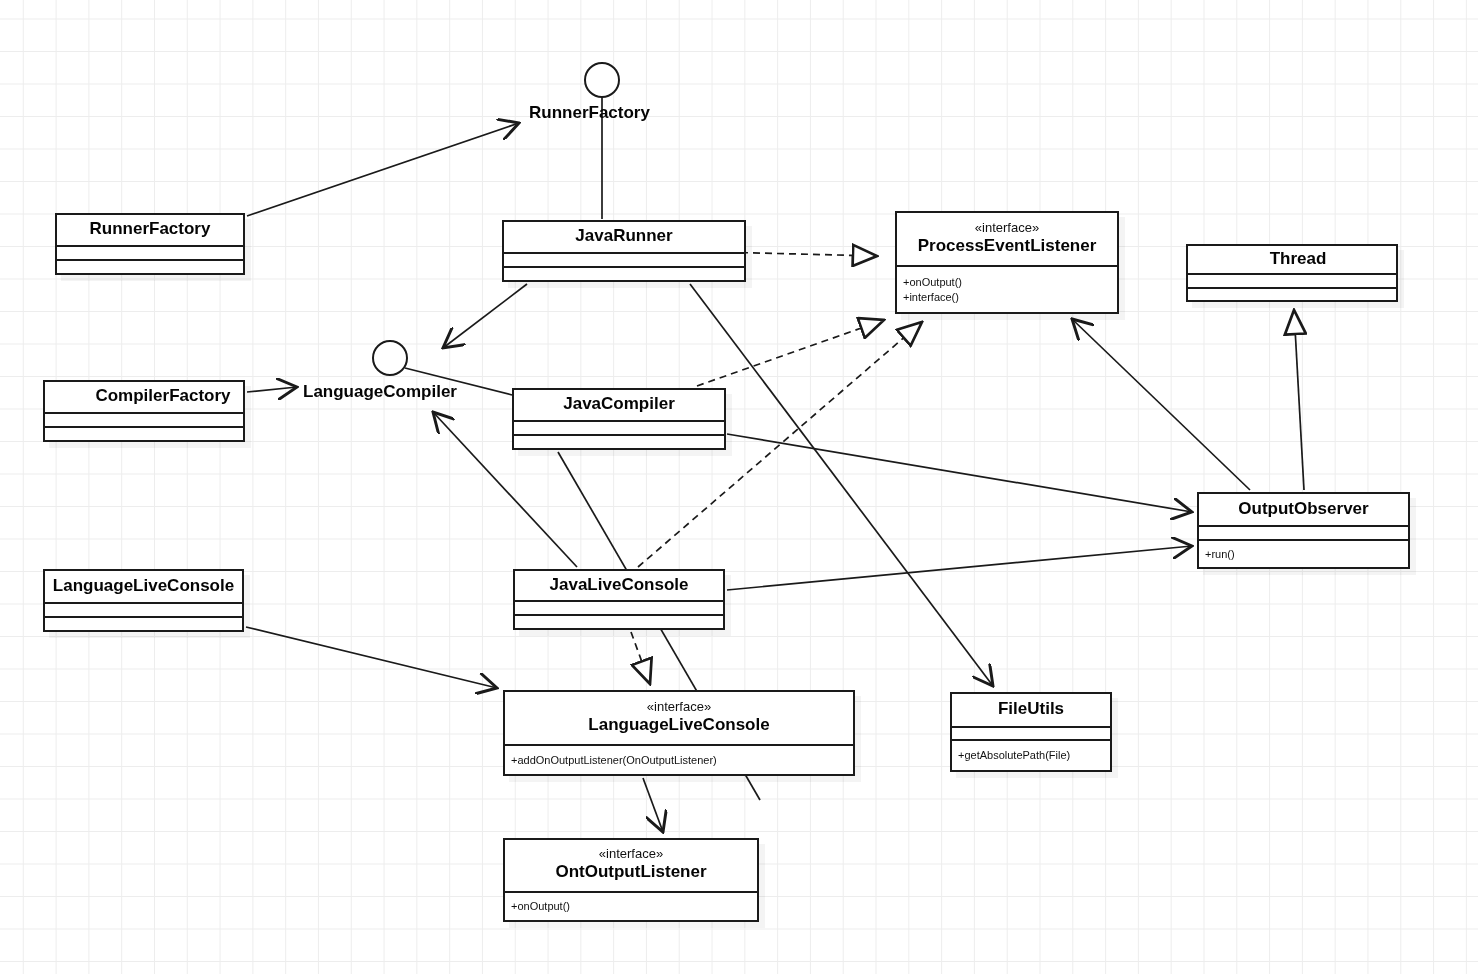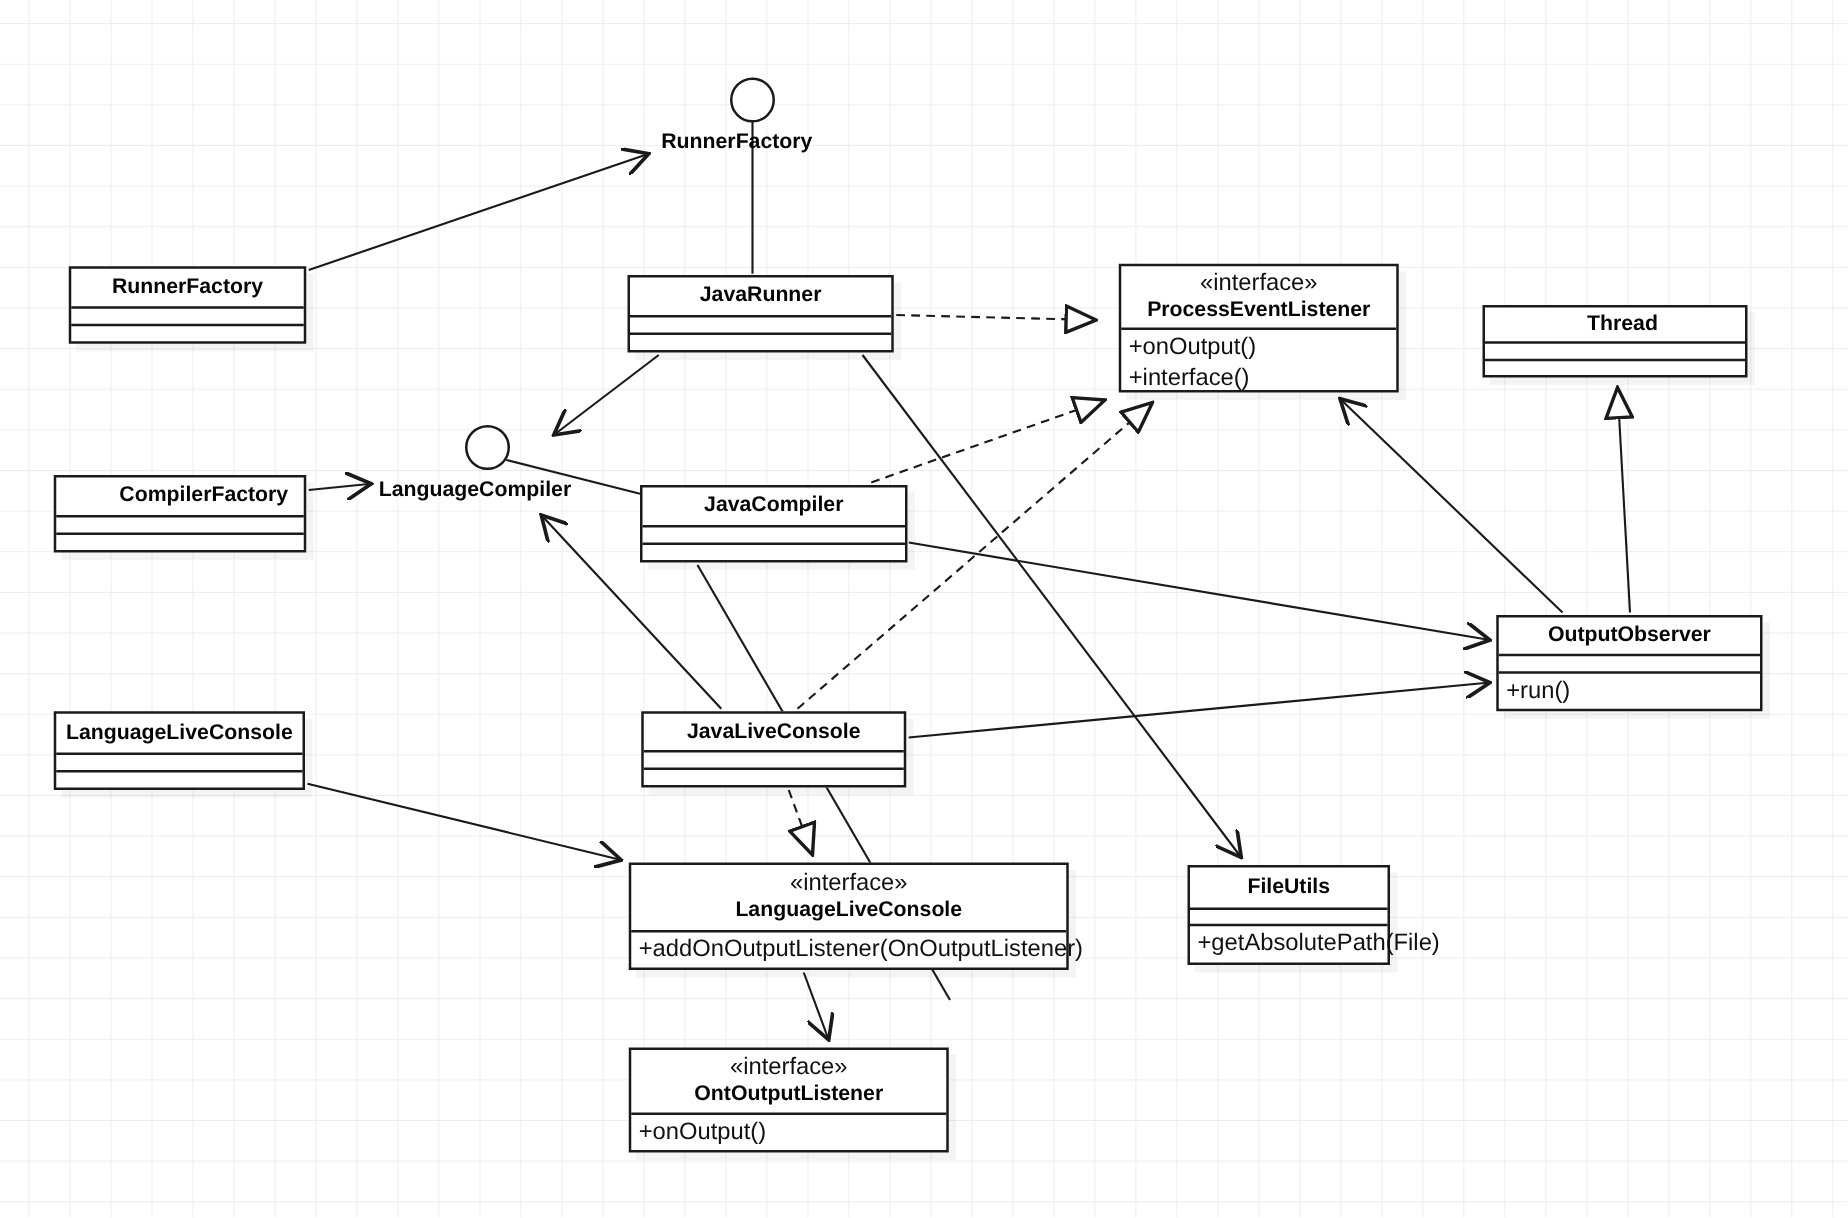--- a/index.html
+++ b/index.html
@@ -43,36 +43,36 @@
     flex-direction: column;
     justify-content: center;
   }
   .cmp.head {
     align-items: center;
     padding: 3px 6px 4px;
   }
   .cmp.sep { border-top: 2px solid #1a1a1a; }
   .cmp.body { padding: 2px 6px; }
   .stereo {
-    font-size: 19px;
+    font-size: 13px;
     color: #111;
     line-height: 1.15;
     text-align: center;
     font-weight: normal;
   }
   .cname {
     font-size: 17px;
     font-weight: bold;
     color: #050505;
     line-height: 1.2;
     text-align: right;
     white-space: nowrap;
   }
   .member {
-    font-size: 19px;
+    font-size: 11px;
     color: #111;
     line-height: 1.28;
     white-space: nowrap;
   }
   .empty-cmp { height: 14px; }
   .lollipop-label {
     position: absolute;
     font-size: 17px;
     font-weight: bold;
     color: #050505;
@@ -143,21 +143,21 @@
   <div class="lollipop-label" style="left:303px; top:382px;">LanguageCompiler</div>
 
   <div class="uml-box" style="left:55px; top:213px; width:190px; height:62px;">
     <div class="cmp head" style="flex:1 1 auto;">
       <div class="cname">RunnerFactory</div>
     </div>
     <div class="cmp sep empty-cmp"></div>
     <div class="cmp sep empty-cmp"></div>
   </div>
 
-  <div class="uml-box" style="left:502px; top:220px; width:213px; height:62px;">
+  <div class="uml-box" style="left:502px; top:220px; width:244px; height:62px;">
     <div class="cmp head" style="flex:1 1 auto;">
       <div class="cname">JavaRunner</div>
     </div>
     <div class="cmp sep empty-cmp"></div>
     <div class="cmp sep empty-cmp"></div>
   </div>
 
   <div class="uml-box" style="left:895px; top:211px; width:224px; height:103px;">
     <div class="cmp head" style="height:52px;">
       <div class="stereo">«interface»</div>

